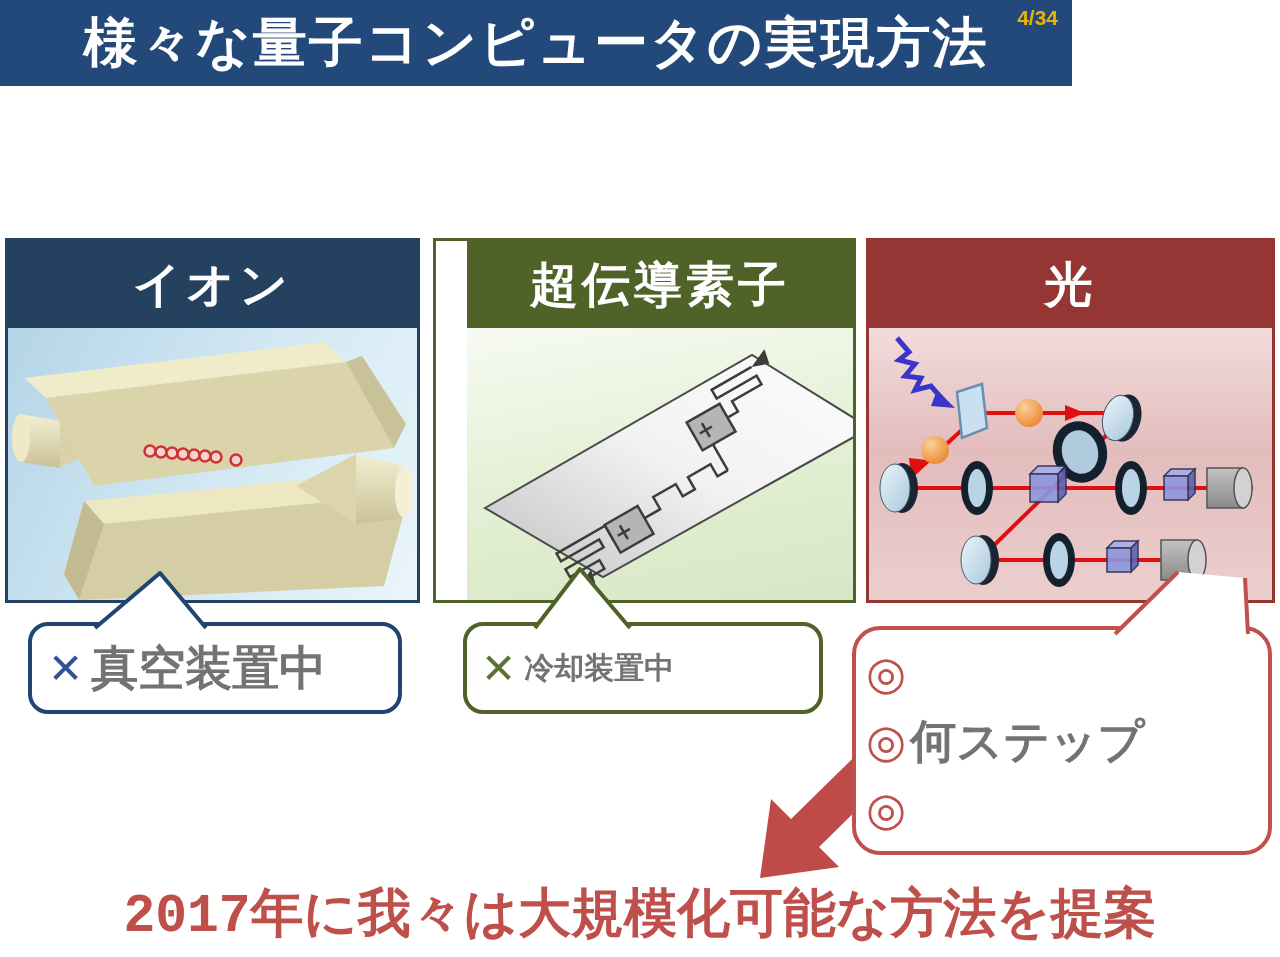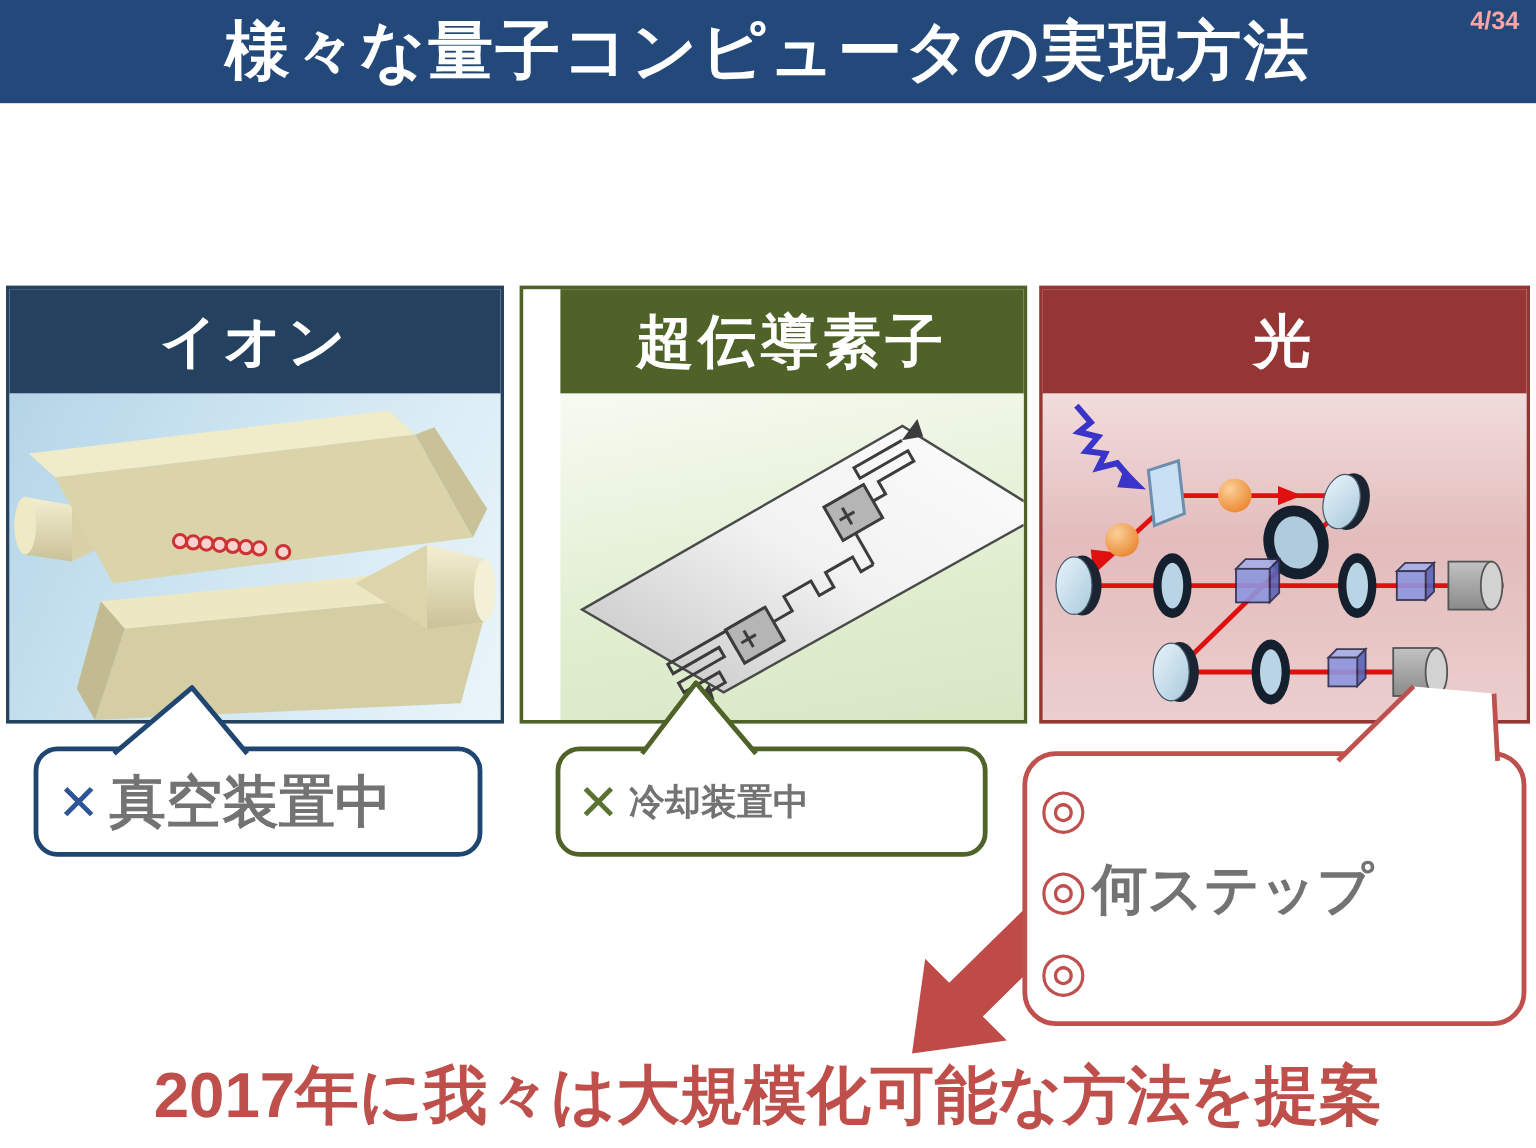--- a/index.html
+++ b/index.html
@@ -2,25 +2,25 @@
 <html><head>
 <meta charset="utf-8">
 <style>
   html,body{margin:0;padding:0;background:#fff;}
   #slide{
     position:relative;width:1280px;height:957px;background:#ffffff;overflow:hidden;
     font-family:"Liberation Sans","DejaVu Sans",sans-serif;
   }
   
   .titlebar{
-    position:absolute;left:0;top:0;width:1280px;height:86px;background:#23497B;
+    position:absolute;left:0;top:0;width:1072px;height:86px;background:#23497B;
     display:flex;align-items:center;justify-content:center;
   }
   .titlebar .title{color:#fff;font-size:54px;font-weight:700;letter-spacing:2px;}
-  .pagenum{position:absolute;right:14px;top:6px;color:#fca5a5;font-size:21px;font-weight:700;}
+  .pagenum{position:absolute;right:14px;top:6px;color:#eab308;font-size:21px;font-weight:700;}
   
   .headline{position:absolute;left:0;top:92px;width:1280px;text-align:center;}
   .headline .hl-line{font-size:49px;font-weight:700;color:#000;line-height:70px;white-space:nowrap;}
   .headline .red{color:#FF0000;}
   
   .panel{position:absolute;top:238px;height:365px;box-sizing:border-box;border:3px solid;}
   .panel .phead{height:87px;display:flex;align-items:center;justify-content:center;box-sizing:border-box;}
   .panel .phead span{color:#fff;font-size:48px;font-weight:700;letter-spacing:4px;}
   .panel .pbody{position:relative;width:100%;height:272px;overflow:hidden;}
   #panel-ion{left:5px;width:415px;border-color:#24415F;}
@@ -52,21 +52,21 @@
   #bubble-light .brow{display:flex;align-items:center;line-height:64px;}
   #bubble-light .mark{color:#C0504D;font-size:46px;margin-right:4px;}
   #bubble-light .btext{font-size:46px;}
   
   .overlay{position:absolute;left:0;top:0;width:1280px;height:957px;pointer-events:none;}
   #arrow-layer{z-index:3;}
   #tail-layer{z-index:5;}
   
   .conclusion{
     position:absolute;left:0;top:878px;width:1280px;text-align:center;
-    color:#BE4F4B;font-size:53px;font-weight:700;white-space:nowrap;
+    color:#BE4F4B;font-size:53px;font-weight:700;white-space:nowrap;font-family:Liberation Mono, monospace;
   }
 </style>
 </head>
 <body>
 
 <div id="slide">
 
   <div class="titlebar">
     <div class="title">様々な量子コンピュータの実現方法</div>
     <div class="pagenum">4/34</div>

